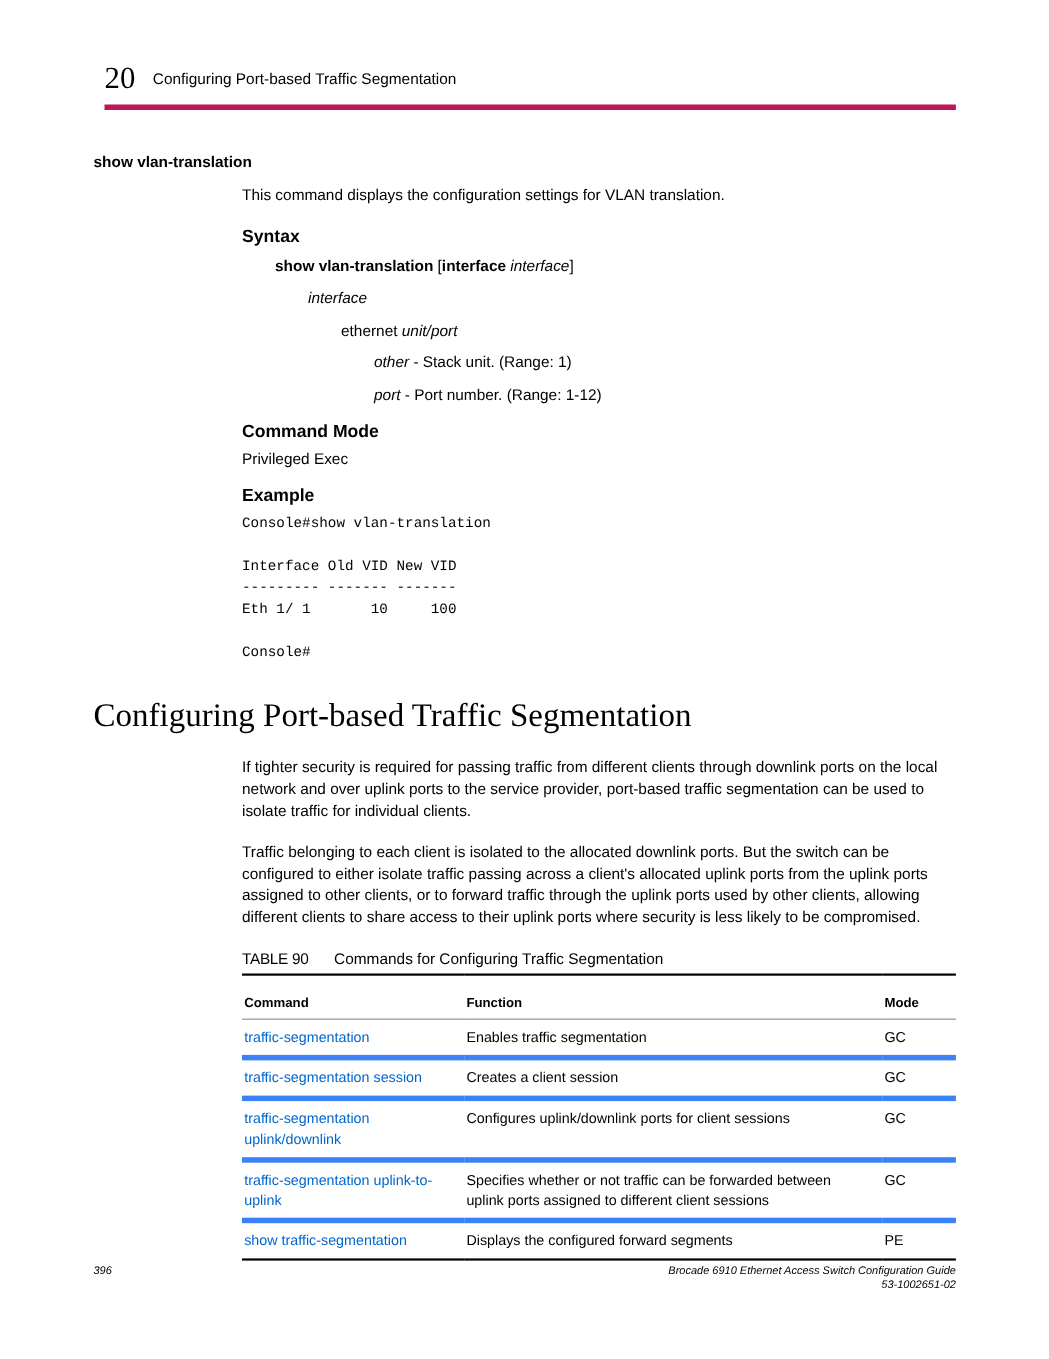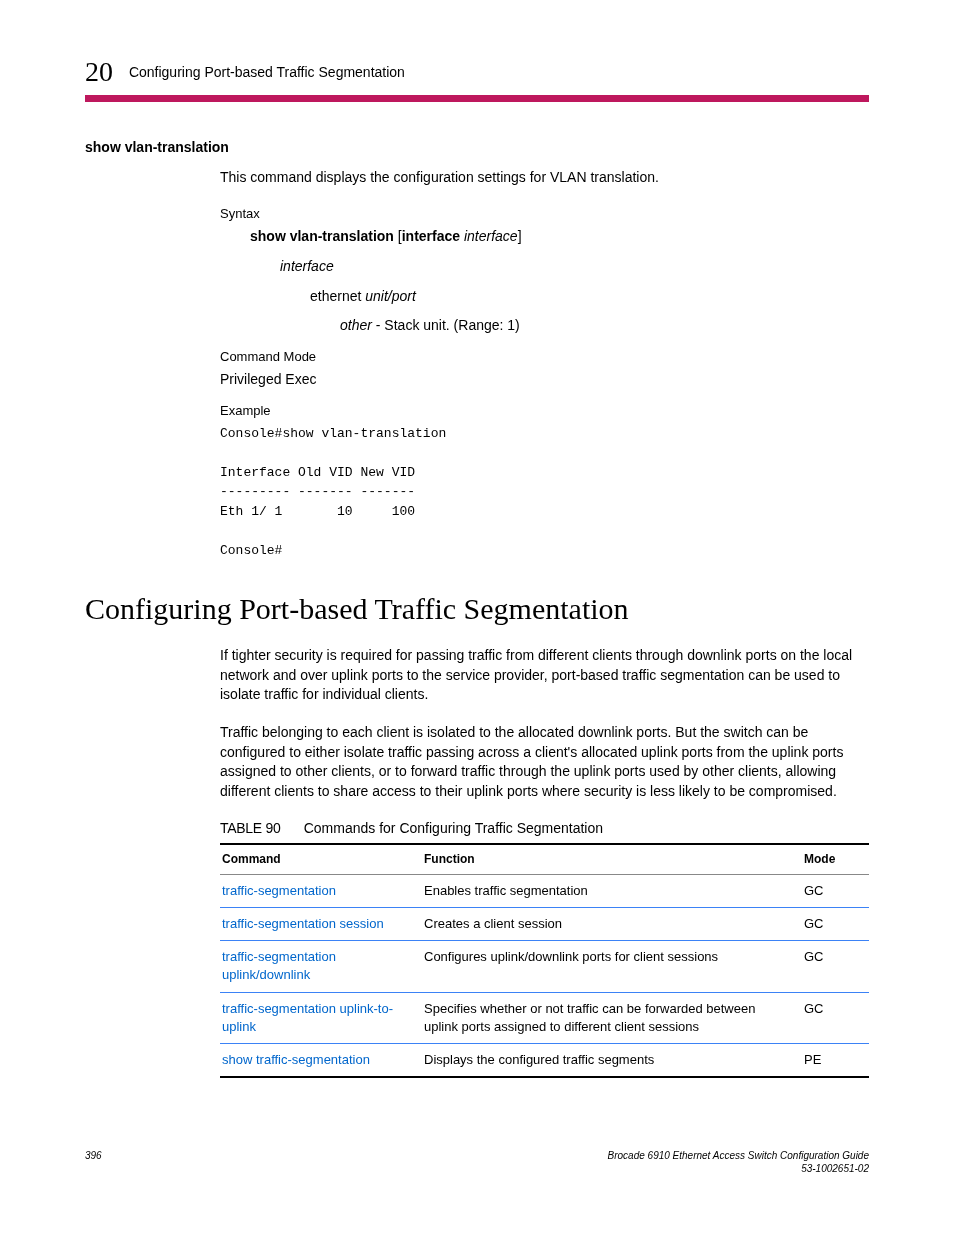--- a/index.html
+++ b/index.html
@@ -10,23 +10,23 @@
     background: #fff;
     font-family: Arial, Helvetica, sans-serif;
     color: #000;
     position: relative;
     font-size: 14px;
     line-height: 1.4;
   }
   .page-header {
     position: absolute;
     top: 52px;
-    left: 85px;
+    left: 95px;
     right: 85px;
-    border-bottom: 7px solid #be185d;
+    border-bottom: 5px solid #be185d;
     padding-bottom: 4px;
   }
   .page-header .chapter-num {
     font-family: Georgia, 'Times New Roman', serif;
     font-size: 28px;
     font-weight: normal;
     vertical-align: baseline;
   }
   .page-header .chapter-title {
     font-size: 14px;
@@ -43,25 +43,25 @@
     font-size: 14px;
     font-weight: bold;
     margin: 0 0 10px 0;
   }
   .body-text {
     margin-left: 135px;
     margin-bottom: 18px;
     font-size: 14px;
   }
   .sub-head {
-    font-weight: normal;
+    font-weight: bold;
     margin-left: 135px;
     margin-top: 12px;
     margin-bottom: 4px;
-    font-size: 13px;
+    font-size: 16px;
   }
   .syntax-line {
     margin-left: 165px;
     margin-bottom: 6px;
   }
   .syntax-line .kw { font-weight: bold; }
   .syntax-line .it { font-style: italic; }
   .indent-1 { margin-left: 195px; margin-bottom: 6px; margin-top: 10px; }
   .indent-2 { margin-left: 225px; margin-bottom: 6px; margin-top: 10px; }
   .indent-3 { margin-left: 255px; margin-bottom: 6px; margin-top: 10px; }
@@ -94,25 +94,25 @@
     margin-left: 135px;
     border-collapse: collapse;
     font-size: 13px;
     width: calc(100% - 135px);
   }
   table.cmd-table th {
     text-align: left;
     font-weight: bold;
     border-top: 2px solid #000;
     border-bottom: 1px solid #888;
-    padding: 6px 10px 6px 2px;
+    padding: 16px 10px 6px 2px;
     font-size: 12px;
   }
   table.cmd-table td {
-    border-bottom: 1px solid #3b82f6;
+    border-bottom: 5px solid #3b82f6;
     padding: 7px 10px 7px 2px;
     vertical-align: top;
   }
   table.cmd-table tr:last-child td {
     border-bottom: 2px solid #000;
   }
   .cmd-link {
     color: #0066cc;
   }
   .footer {
@@ -150,20 +150,23 @@
   <div class="syntax-line">
     <span class="kw">show vlan-translation</span><span> [</span><span class="kw">interface</span><span> </span><span class="it">interface</span><span>]</span>
   </div>
   <div class="indent-1 it" style="font-style:italic">interface</div>
   <div class="indent-2">
     <span class="kw">ethernet</span><span class="it" style="font-style:italic"> unit/port</span>
   </div>
   <div class="indent-3">
     <span class="it" style="font-style:italic">other</span><span> - Stack unit. (Range: 1)</span>
   </div>
+  <div class="indent-3">
+    <span class="it" style="font-style:italic">port</span><span> - Port number. (Range: 1-12)</span>
+  </div>
 
   <div class="sub-head">Command Mode</div>
   <div class="body-text" style="margin-bottom:10px">Privileged Exec</div>
 
   <div class="sub-head" style="margin-bottom:0">Example</div>
   <div class="console">Console#show vlan-translation
 
 Interface Old VID New VID
 --------- ------- -------
 Eth 1/ 1       10     100
@@ -205,21 +208,21 @@
         <td>Configures uplink/downlink ports for client sessions</td>
         <td>GC</td>
       </tr>
       <tr>
         <td><span class="cmd-link">traffic-segmentation uplink-to-uplink</span></td>
         <td>Specifies whether or not traffic can be forwarded between uplink ports assigned to different client sessions</td>
         <td>GC</td>
       </tr>
       <tr>
         <td><span class="cmd-link">show traffic-segmentation</span></td>
-        <td>Displays the configured traffic segments</td>
+        <td>Displays the configured forward segments</td>
         <td>PE</td>
       </tr>
     </tbody>
   </table>
 
 </div>
 
 <div class="footer">
   <span class="pnum">396</span>
   <span class="book">

